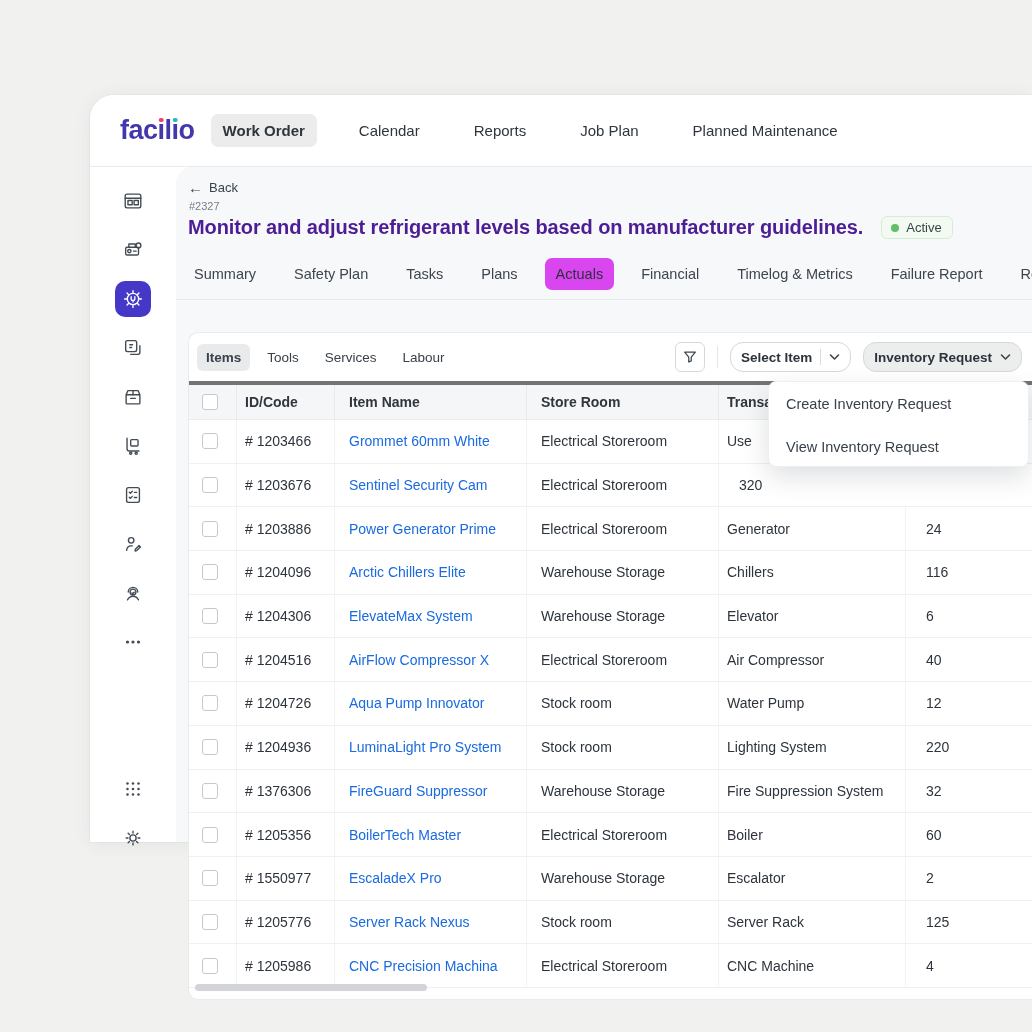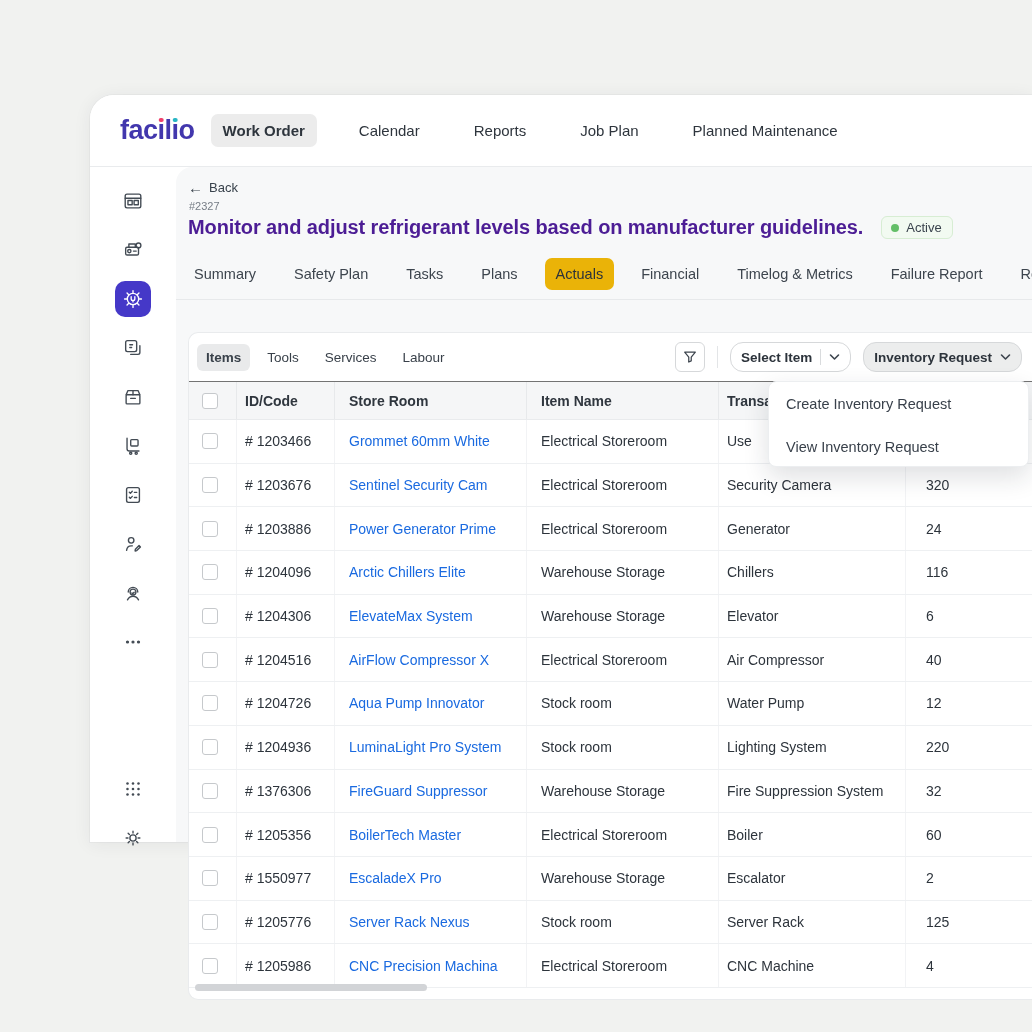--- a/index.html
+++ b/index.html
@@ -43,21 +43,21 @@
   .record-id { position:absolute; left:13px; top:33px; font-size:11px; color:#767d86; }
   .title-row { position:absolute; left:12px; top:49px; display:flex; align-items:center; }
   .page-title { font-size:20px; font-weight:bold; color:#4c1d95; letter-spacing:-0.1px; }
   .status-badge { margin-left:18px; display:inline-flex; align-items:center; gap:7px;
     background:#f2faf1; border:1px solid #d7edd3; border-radius:6px; padding:3px 10px 3px 9px;
     font-size:13px; color:#3a434d; }
   .status-dot { width:8px; height:8px; border-radius:50%; background:#63bf67; }
 
   .tabs { position:absolute; left:7px; top:91px; display:flex; align-items:center; gap:16px; }
   .tab { font-size:14.5px; color:#3d454e; padding:8px 11px; border-radius:7px; cursor:pointer; white-space:nowrap; }
-  .tab.active { background:#eab308; color:#2b323a; }
+  .tab.active { background:#d946ef; color:#2b323a; }
   .tabs-divider { position:absolute; left:0; top:132px; right:0; height:1px; background:#e7e9eb; }
 
   
   .table-card { position:absolute; left:12px; top:165px; right:0; height:668px; background:#fff;
     border:1px solid #e9ebed; border-right:none; border-radius:10px 0 0 10px; }
 
   .toolbar { display:flex; align-items:center; height:48px; padding:0 10px 0 8px; }
   .subtabs { display:flex; align-items:center; gap:8px; }
   .subtab { font-size:13.5px; color:#39414a; padding:6px 9px; border-radius:6px; cursor:pointer; }
   .subtab.active { background:#e9eaeb; font-weight:bold; }
@@ -69,21 +69,21 @@
   .btn { height:30px; display:inline-flex; align-items:center; gap:8px; border:1px solid #d6d8da;
     border-radius:13px; padding:0 10px; font-size:13.5px; font-weight:bold; color:#2c333b;
     background:#fff; cursor:pointer; white-space:nowrap; }
   .btn .chev svg { display:block; stroke:#3c444d; fill:none; stroke-width:1.6; stroke-linecap:round; stroke-linejoin:round; }
   .btn .inner-sep { width:1px; height:16px; background:#d9dbdd; }
   .btn.gray { background:#eceded; }
 
   
   .tbl { font-size:14px; }
   .trow { display:flex; align-items:stretch; }
-  .thead { height:39px; background:#f5f6f7; border-top:1px solid #737373; border-bottom:1px solid #e9ebed; }
+  .thead { height:39px; background:#f5f6f7; border-top:4px solid #737373; border-bottom:1px solid #e9ebed; }
   .thead .cell { font-weight:bold; color:#2f363e; border-right:1px solid #e7e9eb; }
   .tbody .trow { height:43.7px; border-bottom:1px solid #eef0f2; }
   .tbody .cell { border-right:1px solid #f2f3f5; color:#2d343c; }
   .cell { display:flex; align-items:center; overflow:hidden; white-space:nowrap; }
   .cell:last-child { border-right:none !important; }
   .c-check { width:48px; padding-left:13px; }
   .c-id    { width:98px; padding-left:8px; }
   .c-name  { width:192px; padding-left:14px; }
   .c-room  { width:192px; padding-left:14px; }
   .c-type  { width:187px; padding-left:8px; }
@@ -286,22 +286,22 @@
             </div>
           </div>
         </div>
 
         <div class="tbl">
           <div class="trow thead">
             <div class="cell c-check">
                 <span class="cbx"></span>
               </div>
             <div class="cell c-id">ID/Code</div>
+            <div class="cell c-name">Item Name</div>
             <div class="cell c-room">Store Room</div>
-            <div class="cell c-name">Item Name</div>
             <div class="cell c-type">Transaction Type</div>
             <div class="cell c-qty">Quantity</div>
           </div>
           <div class="tbody">
 
           <div class="trow">
                 <div class="cell c-check">
                   <span class="cbx"></span>
                 </div>
                 <div class="cell c-id"># 1203466</div>
@@ -314,21 +314,20 @@
               </div>
               <div class="trow">
                 <div class="cell c-check">
                   <span class="cbx"></span>
                 </div>
                 <div class="cell c-id"># 1203676</div>
                 <div class="cell c-name">
                   <span class="item-link">Sentinel Security Cam</span>
                 </div>
                 <div class="cell c-room">Electrical Storeroom</div>
-                <div class="cell c-type">Security Camera</div>
                 <div class="cell c-qty">320</div>
               </div>
               <div class="trow">
                 <div class="cell c-check">
                   <span class="cbx"></span>
                 </div>
                 <div class="cell c-id"># 1203886</div>
                 <div class="cell c-name">
                   <span class="item-link">Power Generator Prime</span>
                 </div>

